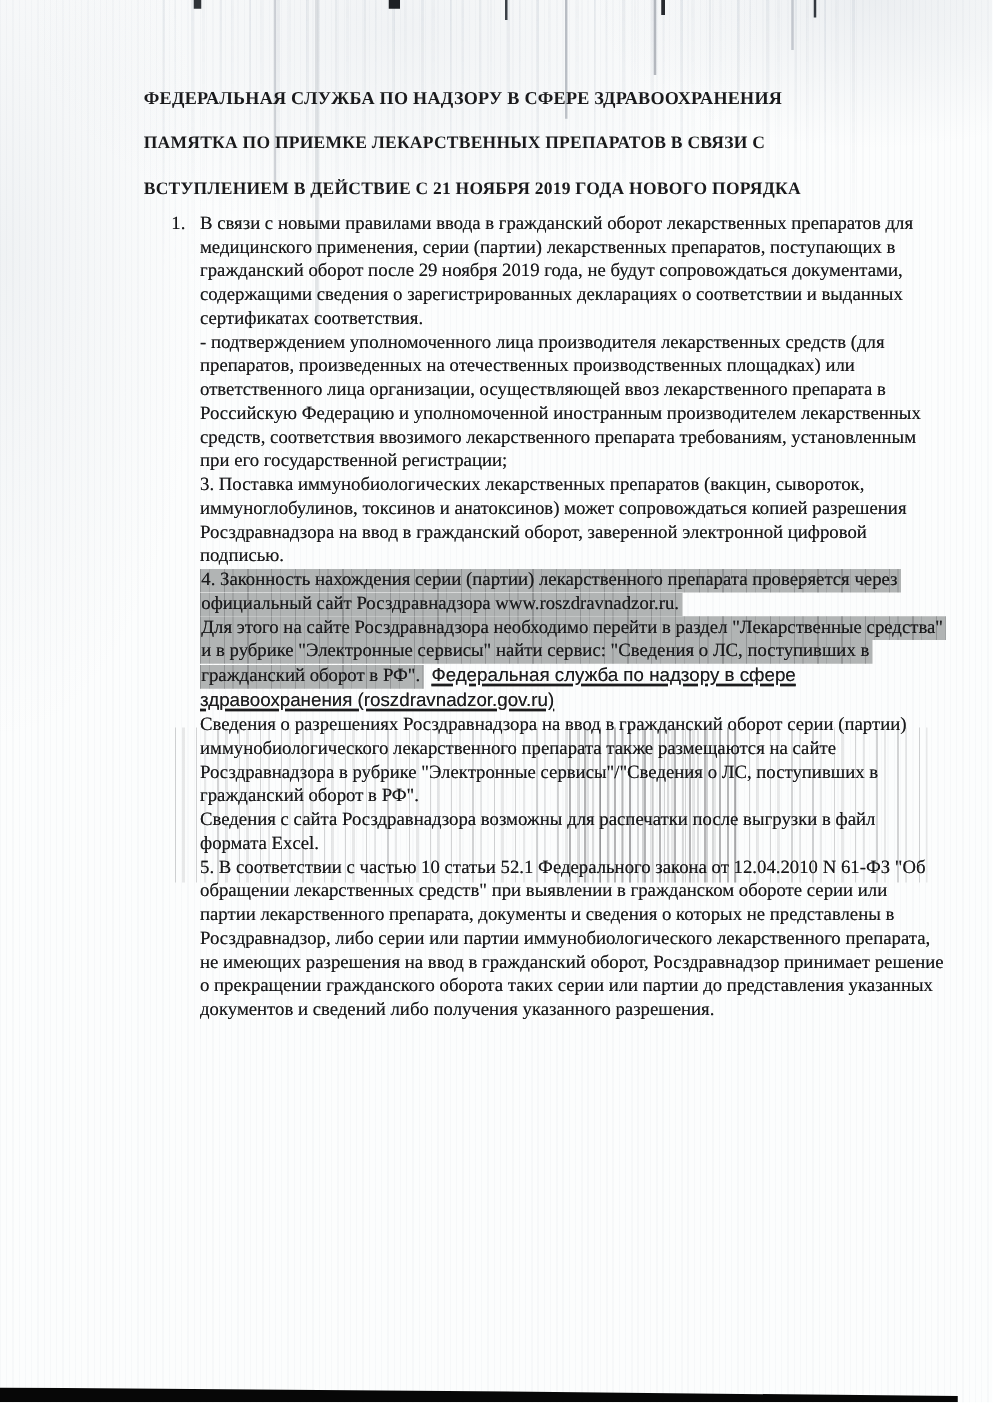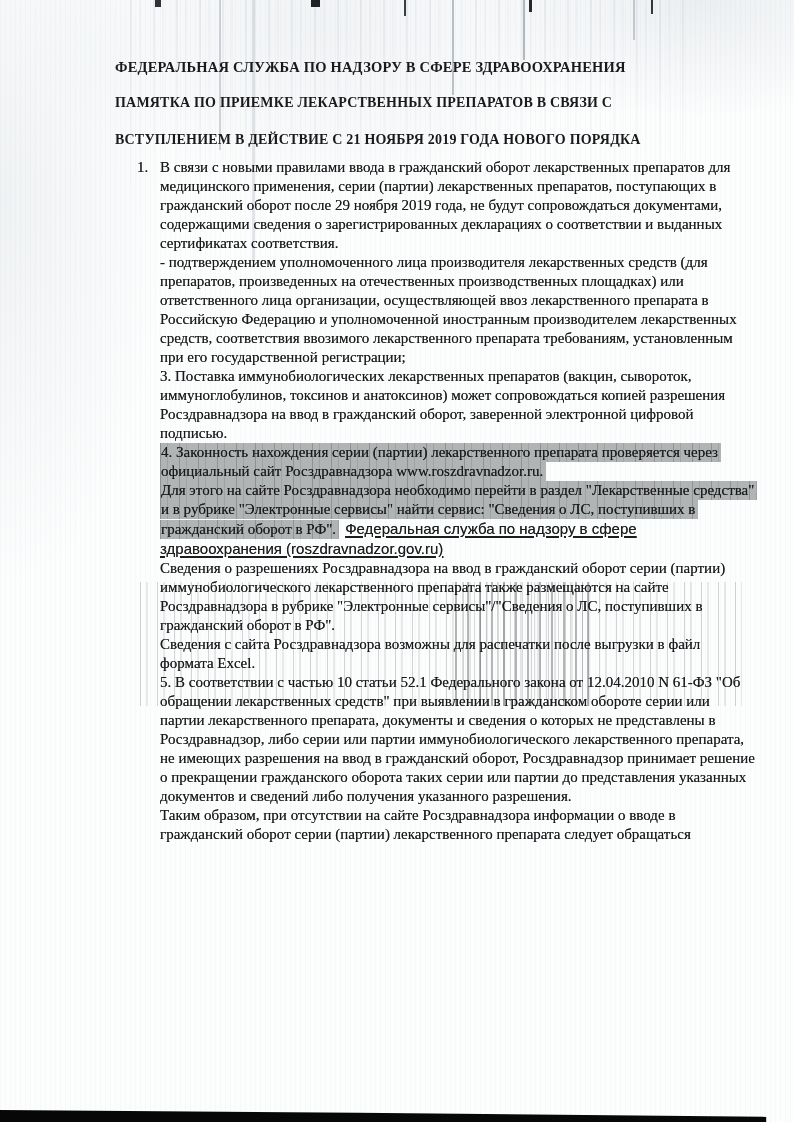--- a/index.html
+++ b/index.html
@@ -57,21 +57,21 @@
     mix-blend-mode:multiply; pointer-events:none;
   }
 
   
   .bottom-bar {
     position:absolute; left:0; bottom:0; width:100%; height:16px;
     background:#070707;
     clip-path:polygon(0 25%, 45% 42%, 96.5% 68%, 96.5% 100%, 0 100%);
   }
 
-  .content { position:absolute; left:115px; top:58px; width:645px; }
+  .content { position:absolute; left:115px; top:70px; width:645px; }
 
   .agency { font-weight:bold; font-size:14.5px; line-height:19px; letter-spacing:0.2px; }
 
   .doc-title { margin-top:7px; }
   .title-line { font-weight:bold; font-size:14px; line-height:22px; margin-top:15px; letter-spacing:0.2px; }
 
   .body-text {
     margin:7px 0 0 45px; width:595px;
     font-size:15px; line-height:19px;
     text-shadow:0 0 0.4px rgba(10,10,10,0.65);
@@ -142,21 +142,20 @@
         <span class="hl">4. Законность нахождения серии (партии) лекарственного препарата проверяется через официальный сайт Росздравнадзора www.roszdravnadzor.ru.</span>
       </div>
 
       <div class="para">
         <span class="hl">Для этого на сайте Росздравнадзора необходимо перейти в раздел "Лекарственные средства" и в рубрике "Электронные сервисы" найти сервис: "Сведения о ЛС, поступивших в гражданский оборот в РФ".</span><a class="doc-link">Федеральная служба по надзору в сфере здравоохранения (roszdravnadzor.gov.ru)</a>
       </div>
 
       <div class="para">Сведения о разрешениях Росздравнадзора на ввод в гражданский оборот серии (партии) иммунобиологического лекарственного препарата также размещаются на сайте Росздравнадзора в рубрике "Электронные сервисы"/"Сведения о ЛС, поступивших в гражданский оборот в РФ".</div>
       <div class="para">Сведения с сайта Росздравнадзора возможны для распечатки после выгрузки в файл формата Excel.</div>
       <div class="para">5. В соответствии с частью 10 статьи 52.1 Федерального закона от 12.04.2010 N 61-ФЗ "Об обращении лекарственных средств" при выявлении в гражданском обороте серии или партии лекарственного препарата, документы и сведения о которых не представлены в Росздравнадзор, либо серии или партии иммунобиологического лекарственного препарата, не имеющих разрешения на ввод в гражданский оборот, Росздравнадзор принимает решение о прекращении гражданского оборота таких серии или партии до представления указанных документов и сведений либо получения указанного разрешения.</div>
-      <div class="para">Таким образом, при отсутствии на сайте Росздравнадзора информации о вводе в гражданский оборот серии (партии) лекарственного препарата следует обращаться</div>
 
     </div>
   </div>
 
   <div class="hl-dirt"></div>
   <div class="hl-dirt2"></div>
   <div class="bottom-bar"></div>
 
 </div>
 

